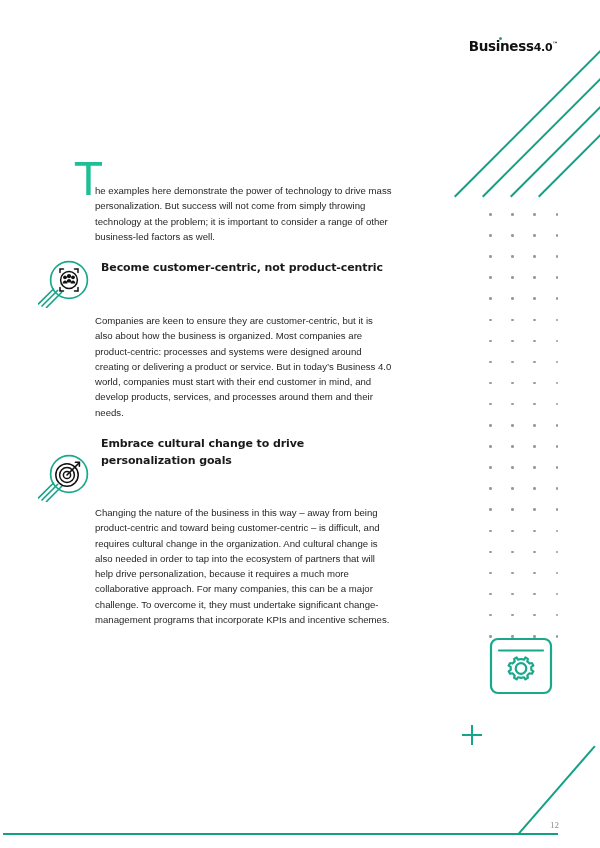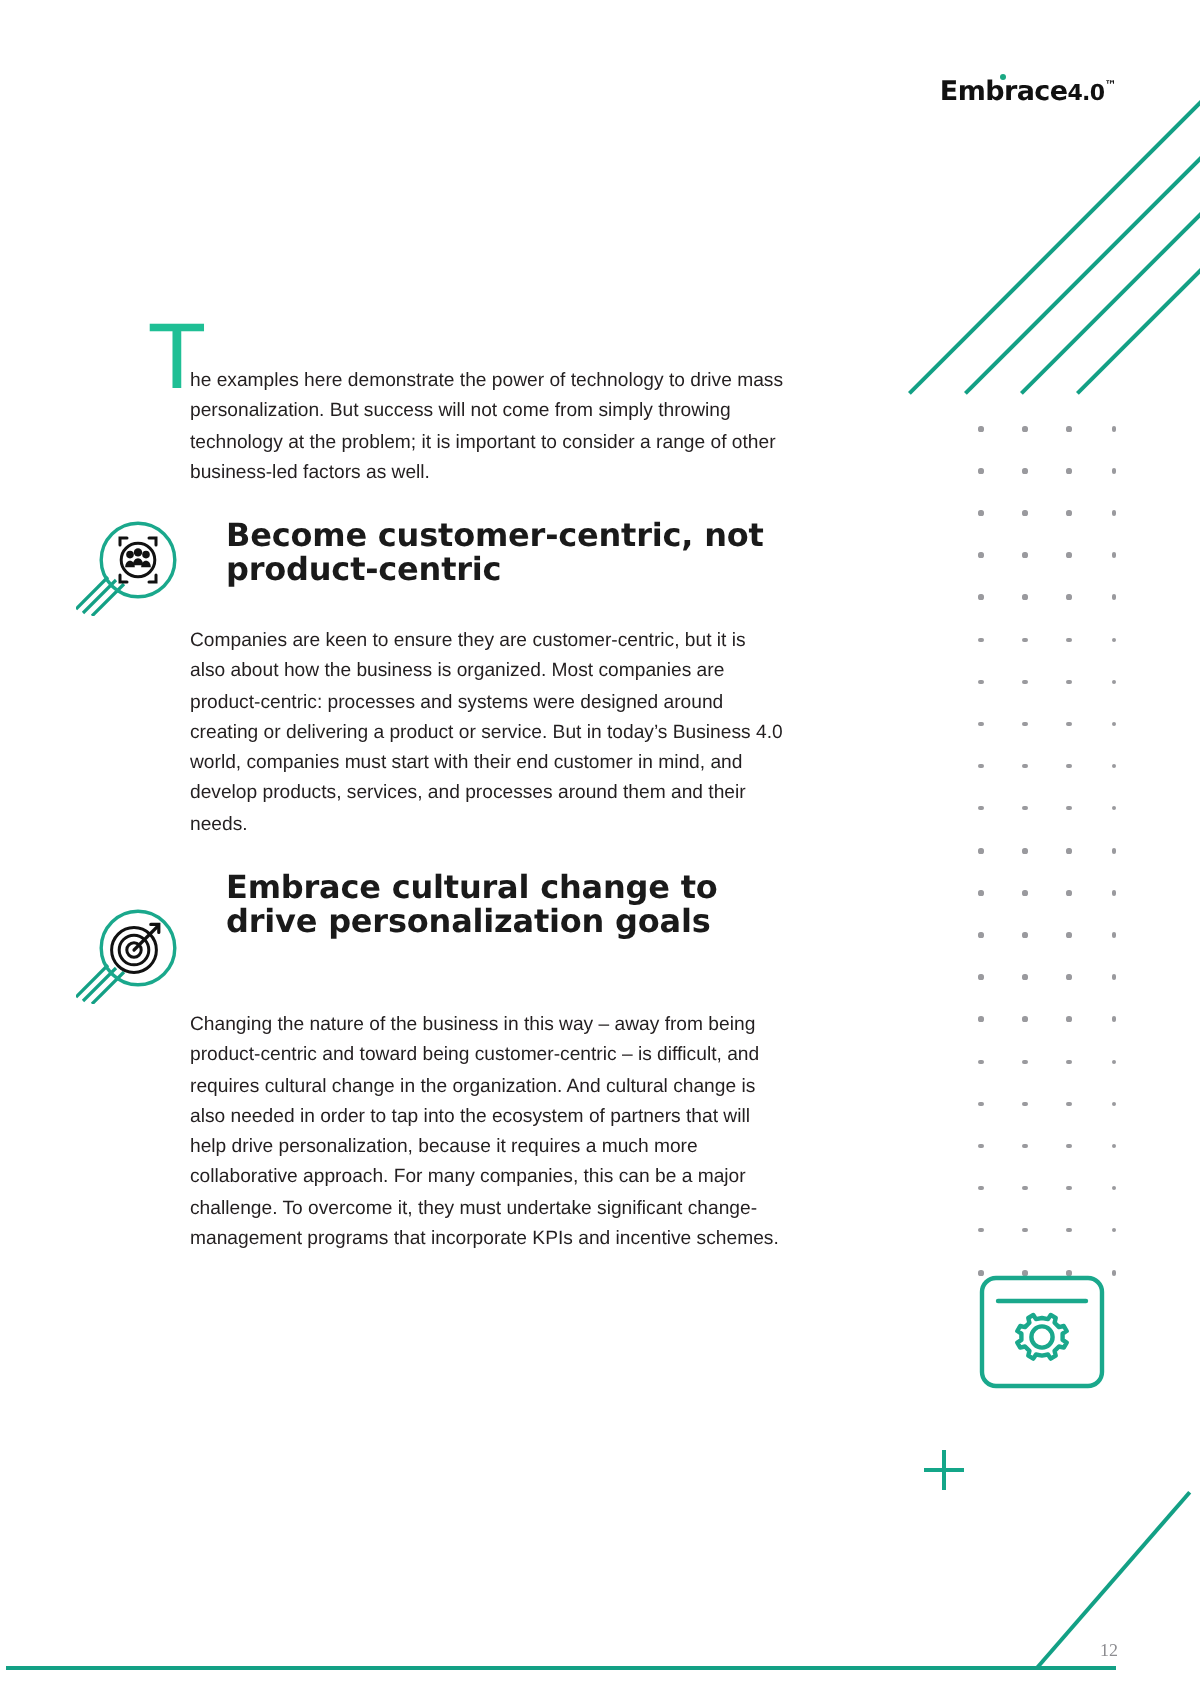--- a/index.html
+++ b/index.html
@@ -88,26 +88,25 @@
     position: absolute;
     left: 38px;
     width: 58px;
     height: 50px;
   }
   .sec-head {
     position: absolute;
     left: 101px;
     width: 295px;
     font-family: "DejaVu Sans", sans-serif;
-    font-size: 16px;
+    font-size: 11px;
     line-height: 16.5px;
     font-weight: 600;
     color: #1a1a1a;
     letter-spacing: -0.1px;
-    margin-left: 12px;
   }
   .sec-body {
     position: absolute;
     left: 95px;
     width: 297px;
     font-size: 9.6px;
     line-height: 15.3px;
     color: #231f20;
   }
 
@@ -156,21 +155,21 @@
 
   <div class="stripes">
     <div class="stripe" style="left:84px; top:196px; width:250px;"></div>
     <div class="stripe" style="left:112px; top:196px; width:230px;"></div>
     <div class="stripe" style="left:140px; top:196px; width:210px;"></div>
     <div class="stripe" style="left:168px; top:196px; width:178px;"></div>
   </div>
 
   <div class="logo">
     <span class="logo-dot"></span>
-    <span class="logo-main">Embrace</span><span class="logo-ver">4.0</span><span class="logo-tm">™</span>
+    <span class="logo-main">Business</span><span class="logo-ver">4.0</span><span class="logo-tm">™</span>
   </div>
 
   <div class="dotgrid" id="dotgrid">
       <span class="dot" style="left: 489px; top: 213px;"></span>
       <span class="dot" style="left: 511.2px; top: 213px;"></span>
       <span class="dot" style="left: 533.4px; top: 213px;"></span>
       <span class="dot" style="left: 555.6px; top: 213px;"></span>
       <span class="dot" style="left: 489px; top: 234.1px;"></span>
       <span class="dot" style="left: 511.2px; top: 234.1px;"></span>
       <span class="dot" style="left: 533.4px; top: 234.1px;"></span>

